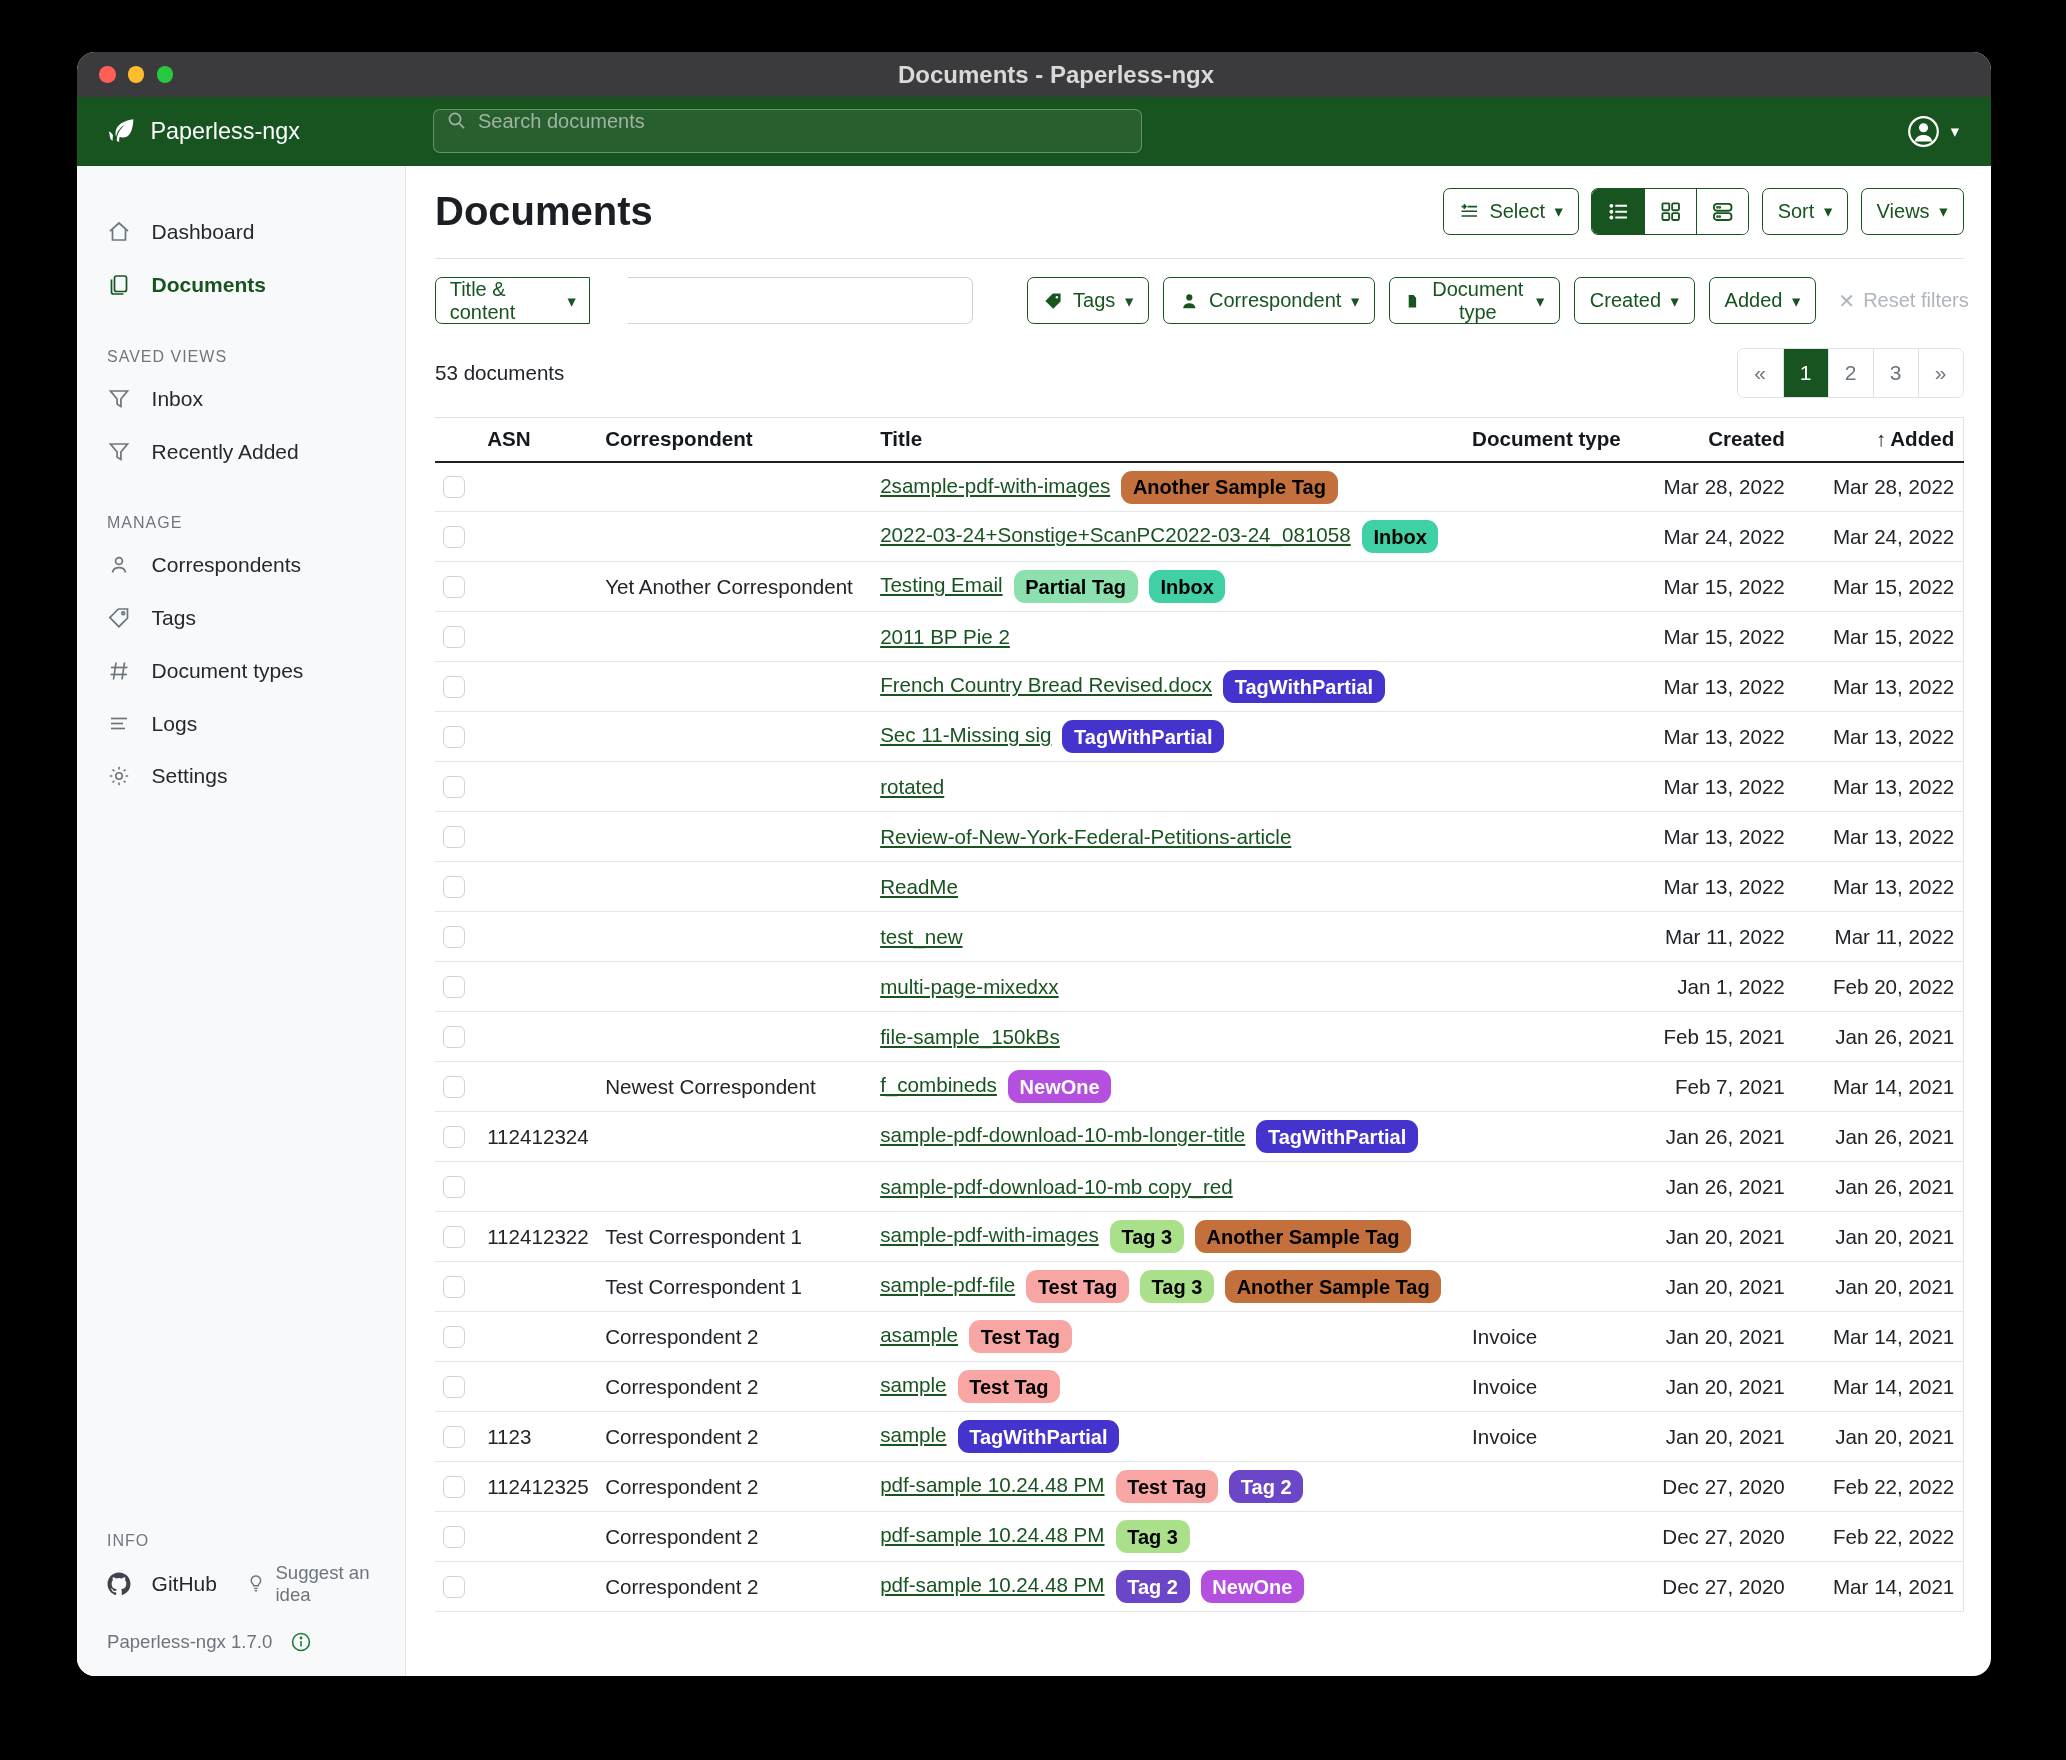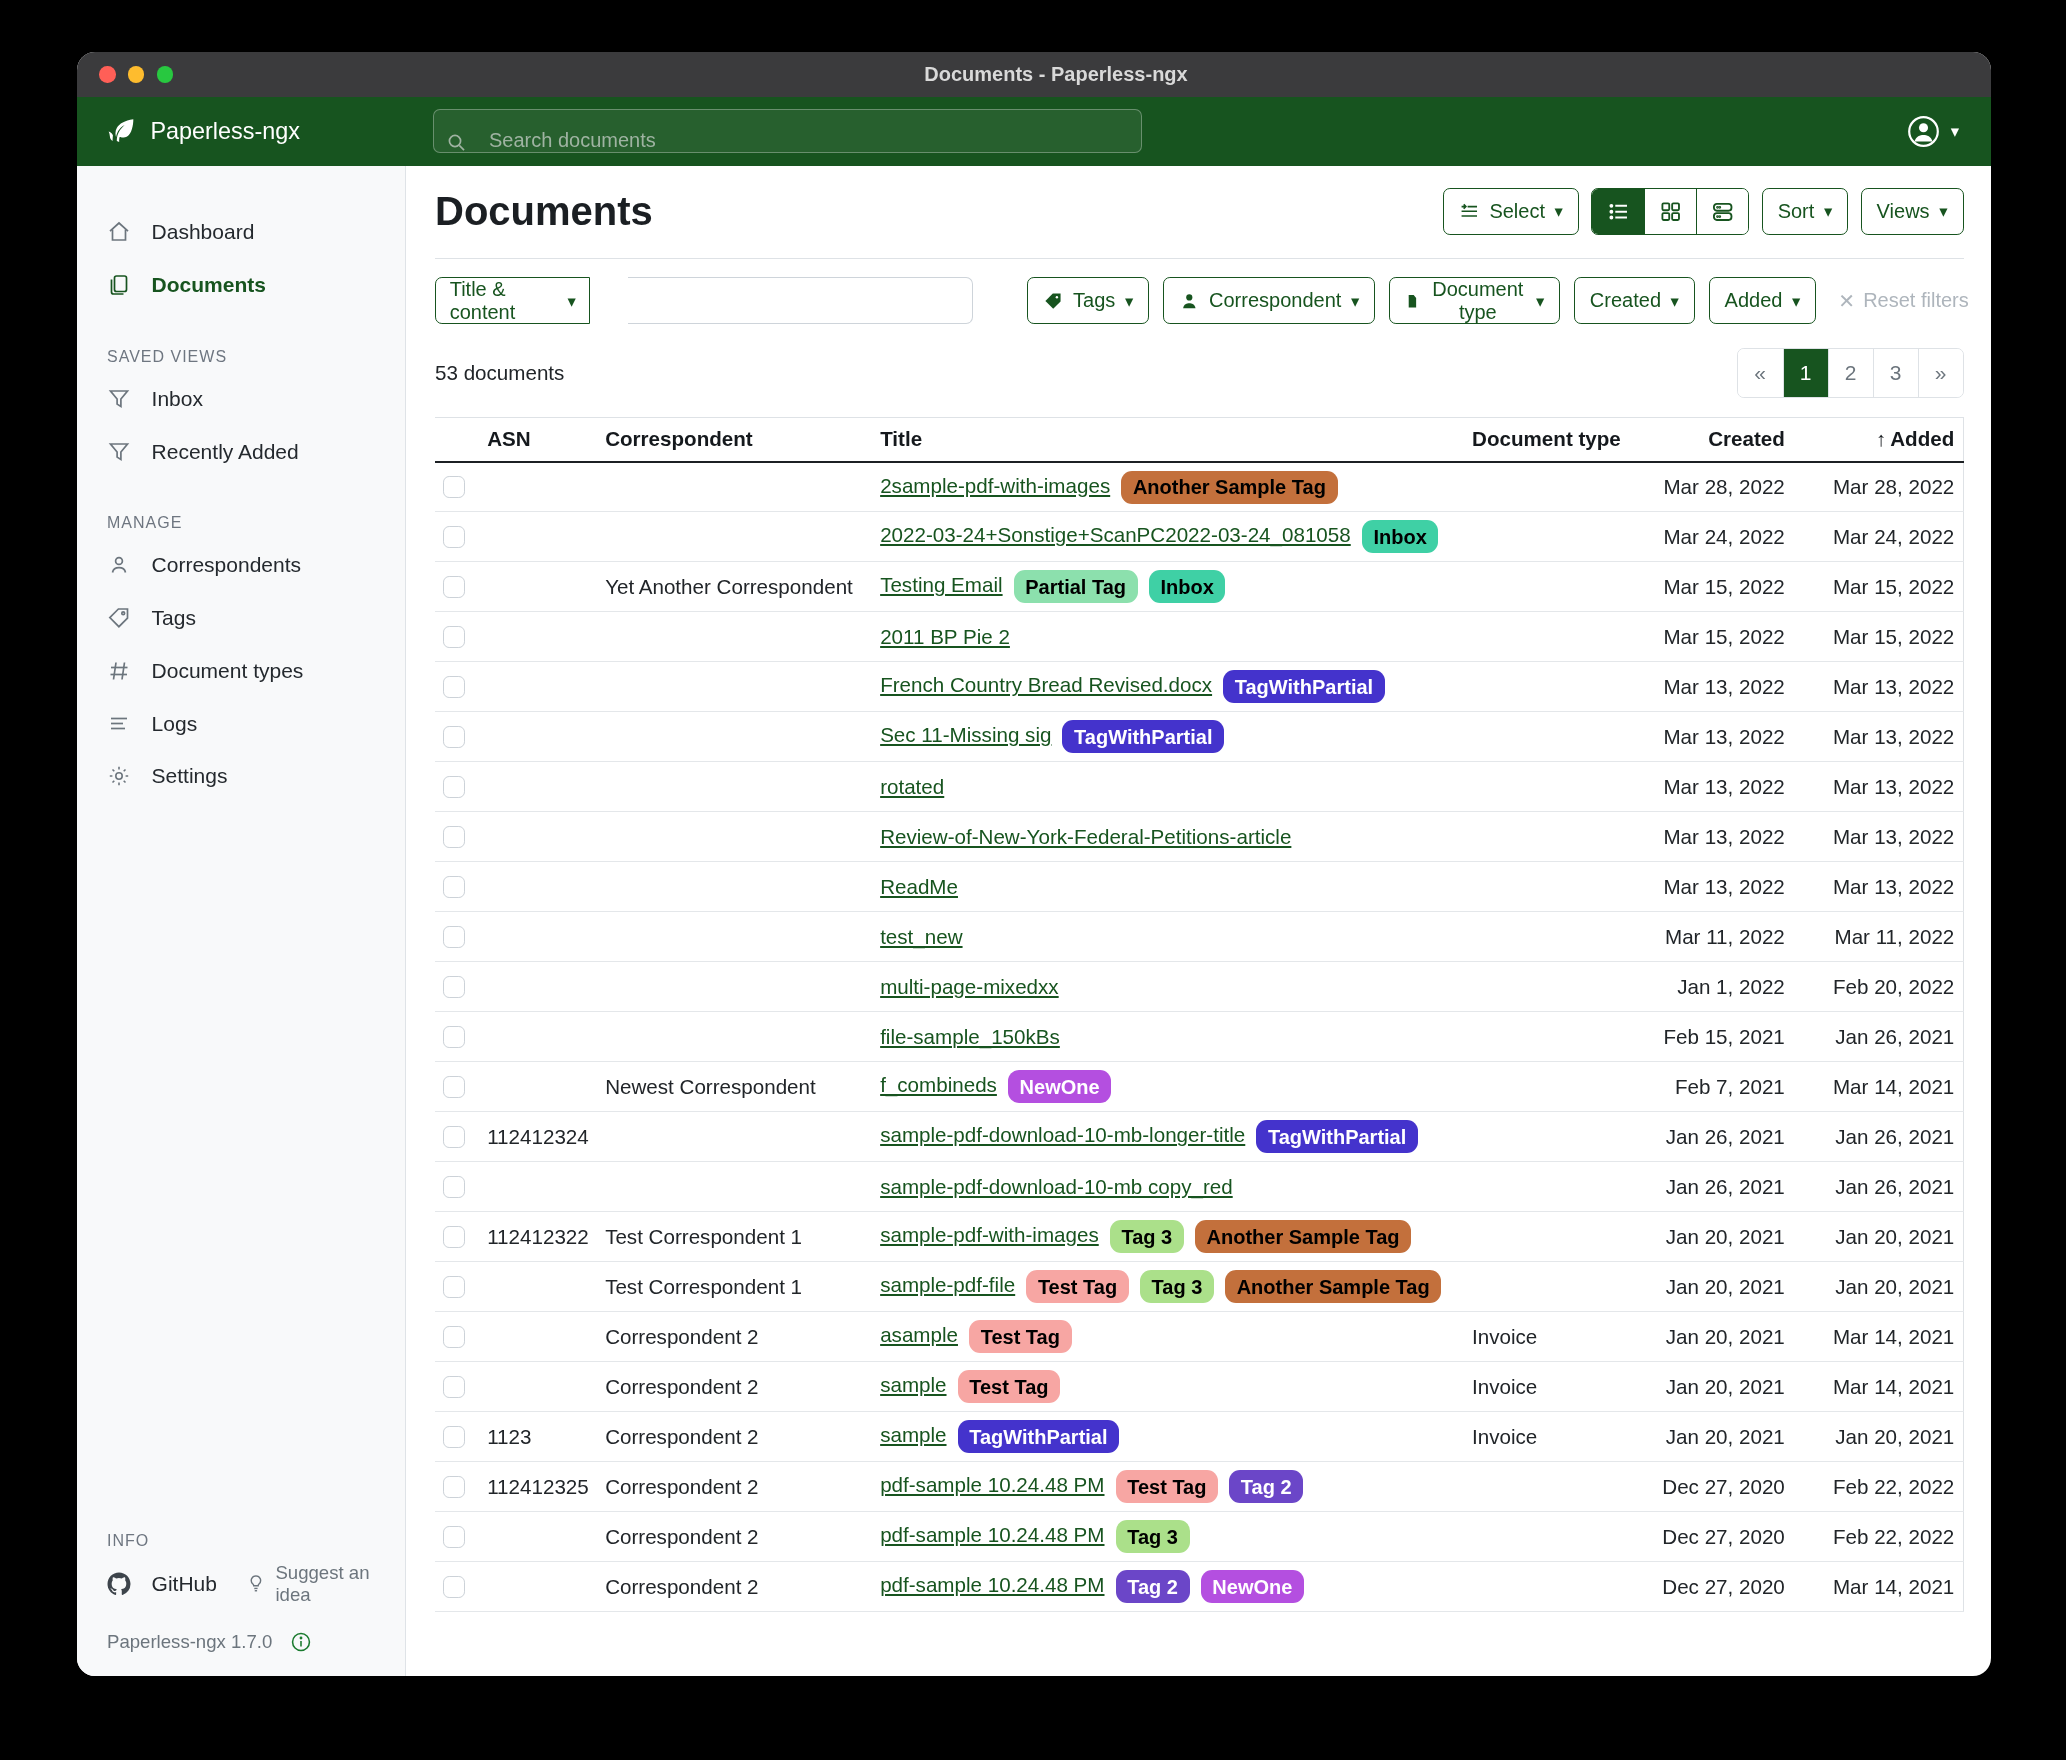--- a/index.html
+++ b/index.html
@@ -4,26 +4,26 @@
 <style>
   :root{ --green:#17541f; --gray-ico:#6c757d; --border:#dee2e6; }
   *{box-sizing:border-box; margin:0; padding:0;}
   html,body{width:2066px;height:1761px;background:#000;font-family:"Liberation Sans",sans-serif;overflow:hidden;}
   .window{position:absolute;left:77px;top:52px;width:1914px;height:1624px;border-radius:18px;overflow:hidden;background:#fff;display:flex;flex-direction:column;}
   
   .titlebar{height:45px;background:#3b3b3d;position:relative;display:flex;align-items:center;justify-content:center;flex:none;}
   .lights{position:absolute;left:22px;top:14.4px;display:flex;gap:12.4px;}
   .light{width:16.5px;height:16.5px;border-radius:50%;}
   .light.red{background:#ff5f57;} .light.yellow{background:#febc2e;} .light.green{background:#28c840;}
-  .win-title{color:#d9d9d9;font-size:20px;font-weight:700;margin-left:44px;}
+  .win-title{color:#d9d9d9;font-size:24px;font-weight:700;margin-left:44px;}
   
   .navbar{height:69px;background:var(--green);display:flex;align-items:center;position:relative;flex:none;}
   .brand{display:flex;align-items:center;gap:12.4px;padding-left:29px;color:#fff;font-size:23.4px;}
   .brand svg{width:32px;height:32px;}
-  .nav-search{position:absolute;left:356px;top:12.4px;width:709px;height:44px;border-radius:6.9px;background:rgba(255,255,255,.07);border:0.7px solid rgba(255,255,255,.3);display:flex;align-items:flex-end;padding:0 12.4px;gap:22px;}
+  .nav-search{position:absolute;left:356px;top:12.4px;width:709px;height:44px;border-radius:6.9px;background:rgba(255,255,255,.07);border:0.7px solid rgba(255,255,255,.3);display:flex;align-items:flex-start;padding:0 12.4px;gap:11px;}
   .nav-search svg{width:20.6px;height:20.6px;color:#9fb3a2;flex:none;}
   .nav-search input{flex:1;background:transparent;border:none;outline:none;color:#e8efe9;font-size:20px;font-family:inherit;}
   .nav-search input::placeholder{color:#9fb3a2;}
   .nav-user{margin-left:auto;margin-right:32px;display:flex;align-items:center;gap:11px;color:#fff;}
   .nav-user svg{width:33px;height:33px;}
   .caret{font-size:16.5px;line-height:1;}
   
   .app-body{flex:1;display:flex;min-height:0;}
   .sidebar{width:329px;flex:none;background:#f8f9fa;border-right:0.7px solid #dfe3e7;padding-top:40px;display:flex;flex-direction:column;}
   .side-item{display:flex;align-items:center;gap:20.6px;padding:14.4px 11px 14.4px 30px;font-size:21px;color:#24292e;cursor:default;}

